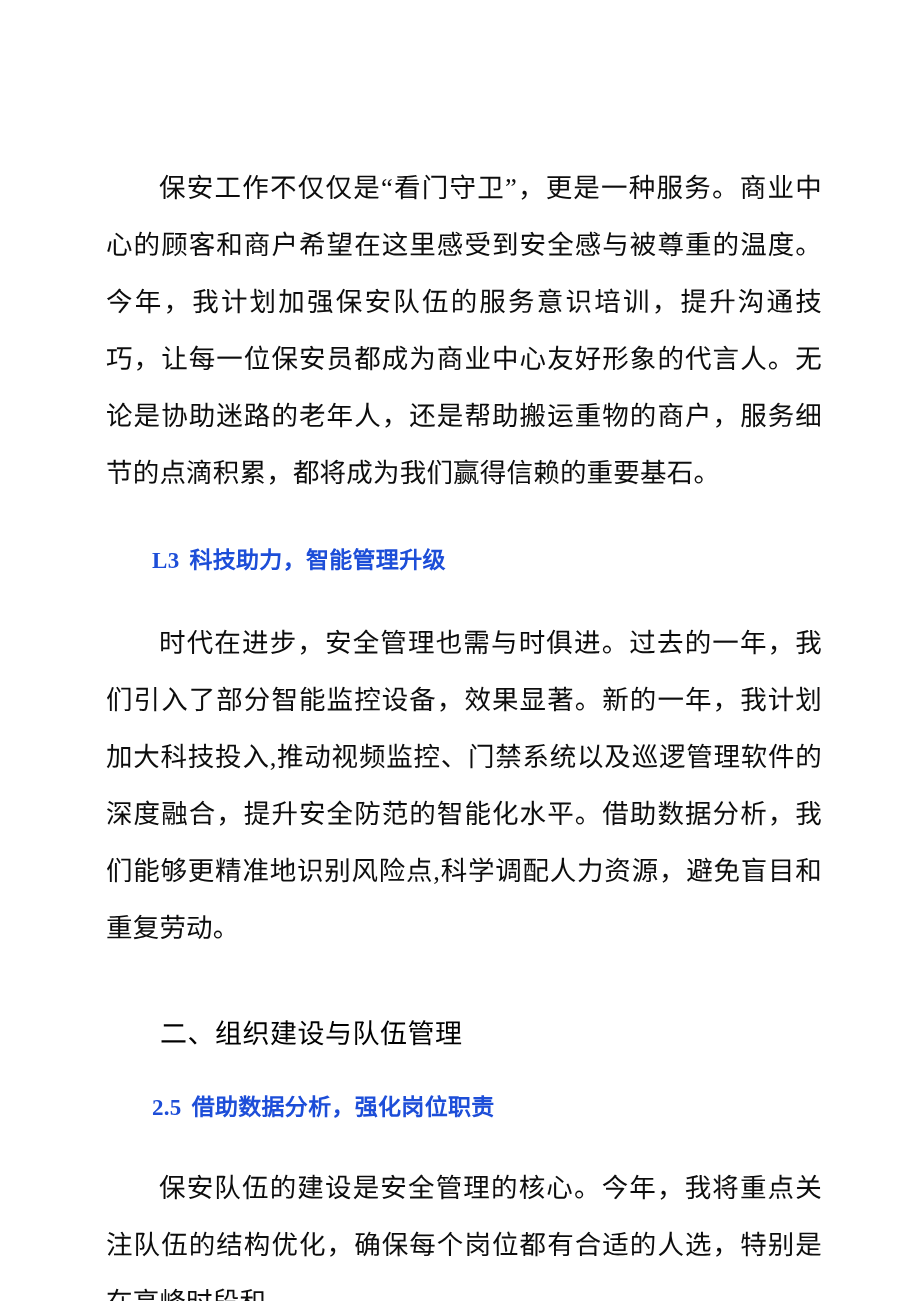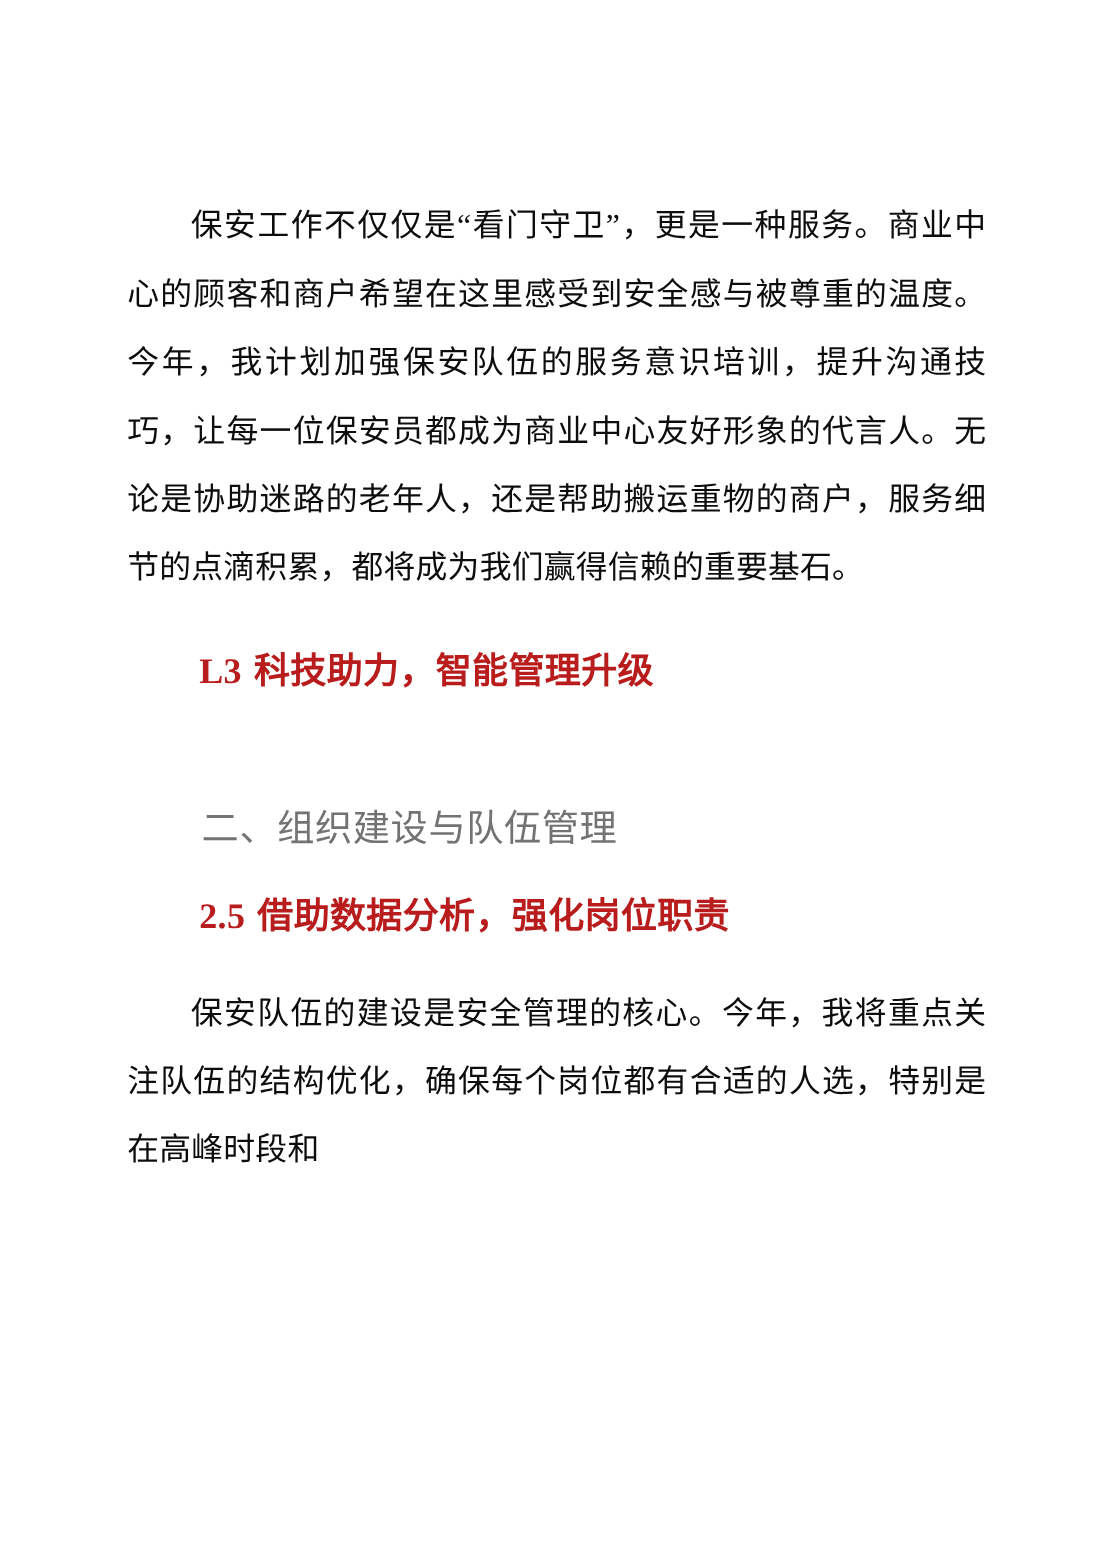--- a/index.html
+++ b/index.html
@@ -52,40 +52,40 @@
   .gap-after-h3     { height: 32px; }
   .gap-after-para-2 { height: 52px; }
   .gap-after-h2     { height: 26px; }
   .gap-after-h3b    { height: 30px; }
 
   
   h3.sub-heading {
     margin: 0;
     padding: 0;
     text-indent: 2em;
-    font-size: 30px;
+    font-size: 23px;
     line-height: 44px;
     font-weight: 700;
-    color: #b91c1c;
+    color: #1d4ed8;
     font-family: "Liberation Sans", "DejaVu Sans", sans-serif;
     letter-spacing: 0.3px;
   }
   h3.sub-heading .numlabel {
     font-family: "Liberation Serif", "DejaVu Serif", serif;
     font-weight: 700;
   }
 
   h2.main-heading {
     margin: 0;
     padding: 0;
     text-indent: 2em;
-    font-size: 31px;
+    font-size: 27px;
     line-height: 50px;
     font-weight: 400;
-    color: #737373;
+    color: #000000;
     font-family: "Liberation Sans", "DejaVu Sans", sans-serif;
     letter-spacing: 0.5px;
   }
 
   h3.sub-heading.numbered .numlabel {
     margin-right: 10px;
   }
 </style>
 </head>
 <body style="background: rgb(255, 255, 255); color: rgb(13, 13, 13);">
@@ -96,20 +96,21 @@
     <p class="body-para">保安工作不仅仅是“看门守卫”，更是一种服务。商业中心的顾客和商户希望在这里感受到安全感与被尊重的温度。今年，我计划加强保安队伍的服务意识培训，提升沟通技巧，让每一位保安员都成为商业中心友好形象的代言人。无论是协助迷路的老年人，还是帮助搬运重物的商户，服务细节的点滴积累，都将成为我们赢得信赖的重要基石。</p>
 
     <div class="gap-after-para-1"></div>
 
     <h3 class="sub-heading numbered">
       <span class="numlabel">L3</span><span>科技助力，智能管理升级</span>
     </h3>
 
     <div class="gap-after-h3"></div>
 
+    <p class="body-para">时代在进步，安全管理也需与时俱进。过去的一年，我们引入了部分智能监控设备，效果显著。新的一年，我计划加大科技投入,推动视频监控、门禁系统以及巡逻管理软件的深度融合，提升安全防范的智能化水平。借助数据分析，我们能够更精准地识别风险点,科学调配人力资源，避免盲目和重复劳动。</p>
 
     <div class="gap-after-para-2"></div>
 
     <h2 class="main-heading">二、组织建设与队伍管理</h2>
 
     <div class="gap-after-h2"></div>
 
     <h3 class="sub-heading numbered">
       <span class="numlabel">2.5</span><span>借助数据分析，强化岗位职责</span>
     </h3>

